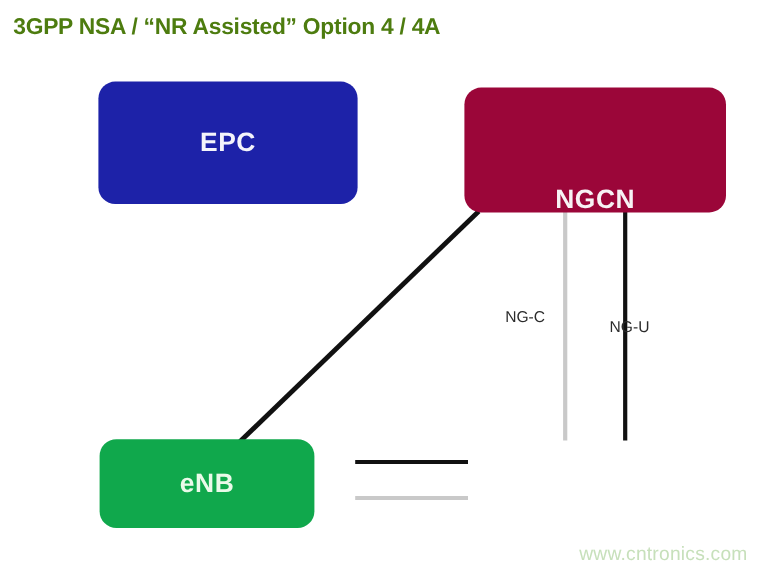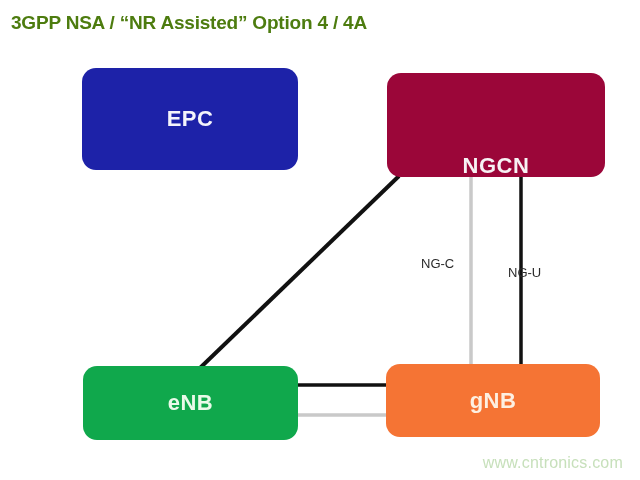--- a/index.html
+++ b/index.html
@@ -47,21 +47,21 @@
     background: #1d22a8;
   }
   #node-epc .node-label { color: #f4f4fb; }
   #node-ngcn {
     left: 387px; top: 73px; width: 218px; height: 104px;
     background: #9b0639;
     align-items: flex-end;
   }
   #node-ngcn .node-label { color: #f7f2f4; }
   #node-enb {
-    left: 83px; top: 366px; width: 215px; height: 74px;
+    left: 83px; top: 366px; width: 179px; height: 74px;
     background: #10a84c;
   }
   #node-enb .node-label { color: #eafae9; }
   #node-gnb {
     left: 386px; top: 364px; width: 214px; height: 73px;
     background: #f57434;
   }
   #node-gnb .node-label { color: #fdf0e2; }
 
   #links {
@@ -113,23 +113,20 @@
   </div>
 
   <div class="node" id="node-ngcn">
     <span class="node-label">NGCN</span>
   </div>
 
   <div class="node" id="node-enb">
     <span class="node-label">eNB</span>
   </div>
 
-  <div class="node" id="node-gnb">
-    <span class="node-label">gNB</span>
-  </div>
 
   <div class="edge-label" id="label-ngc">NG-C</div>
 
   <div class="edge-label" id="label-ngu">NG-U</div>
 
   <div id="watermark">www.cntronics.com</div>
 
 </div>
 
 </body></html>

